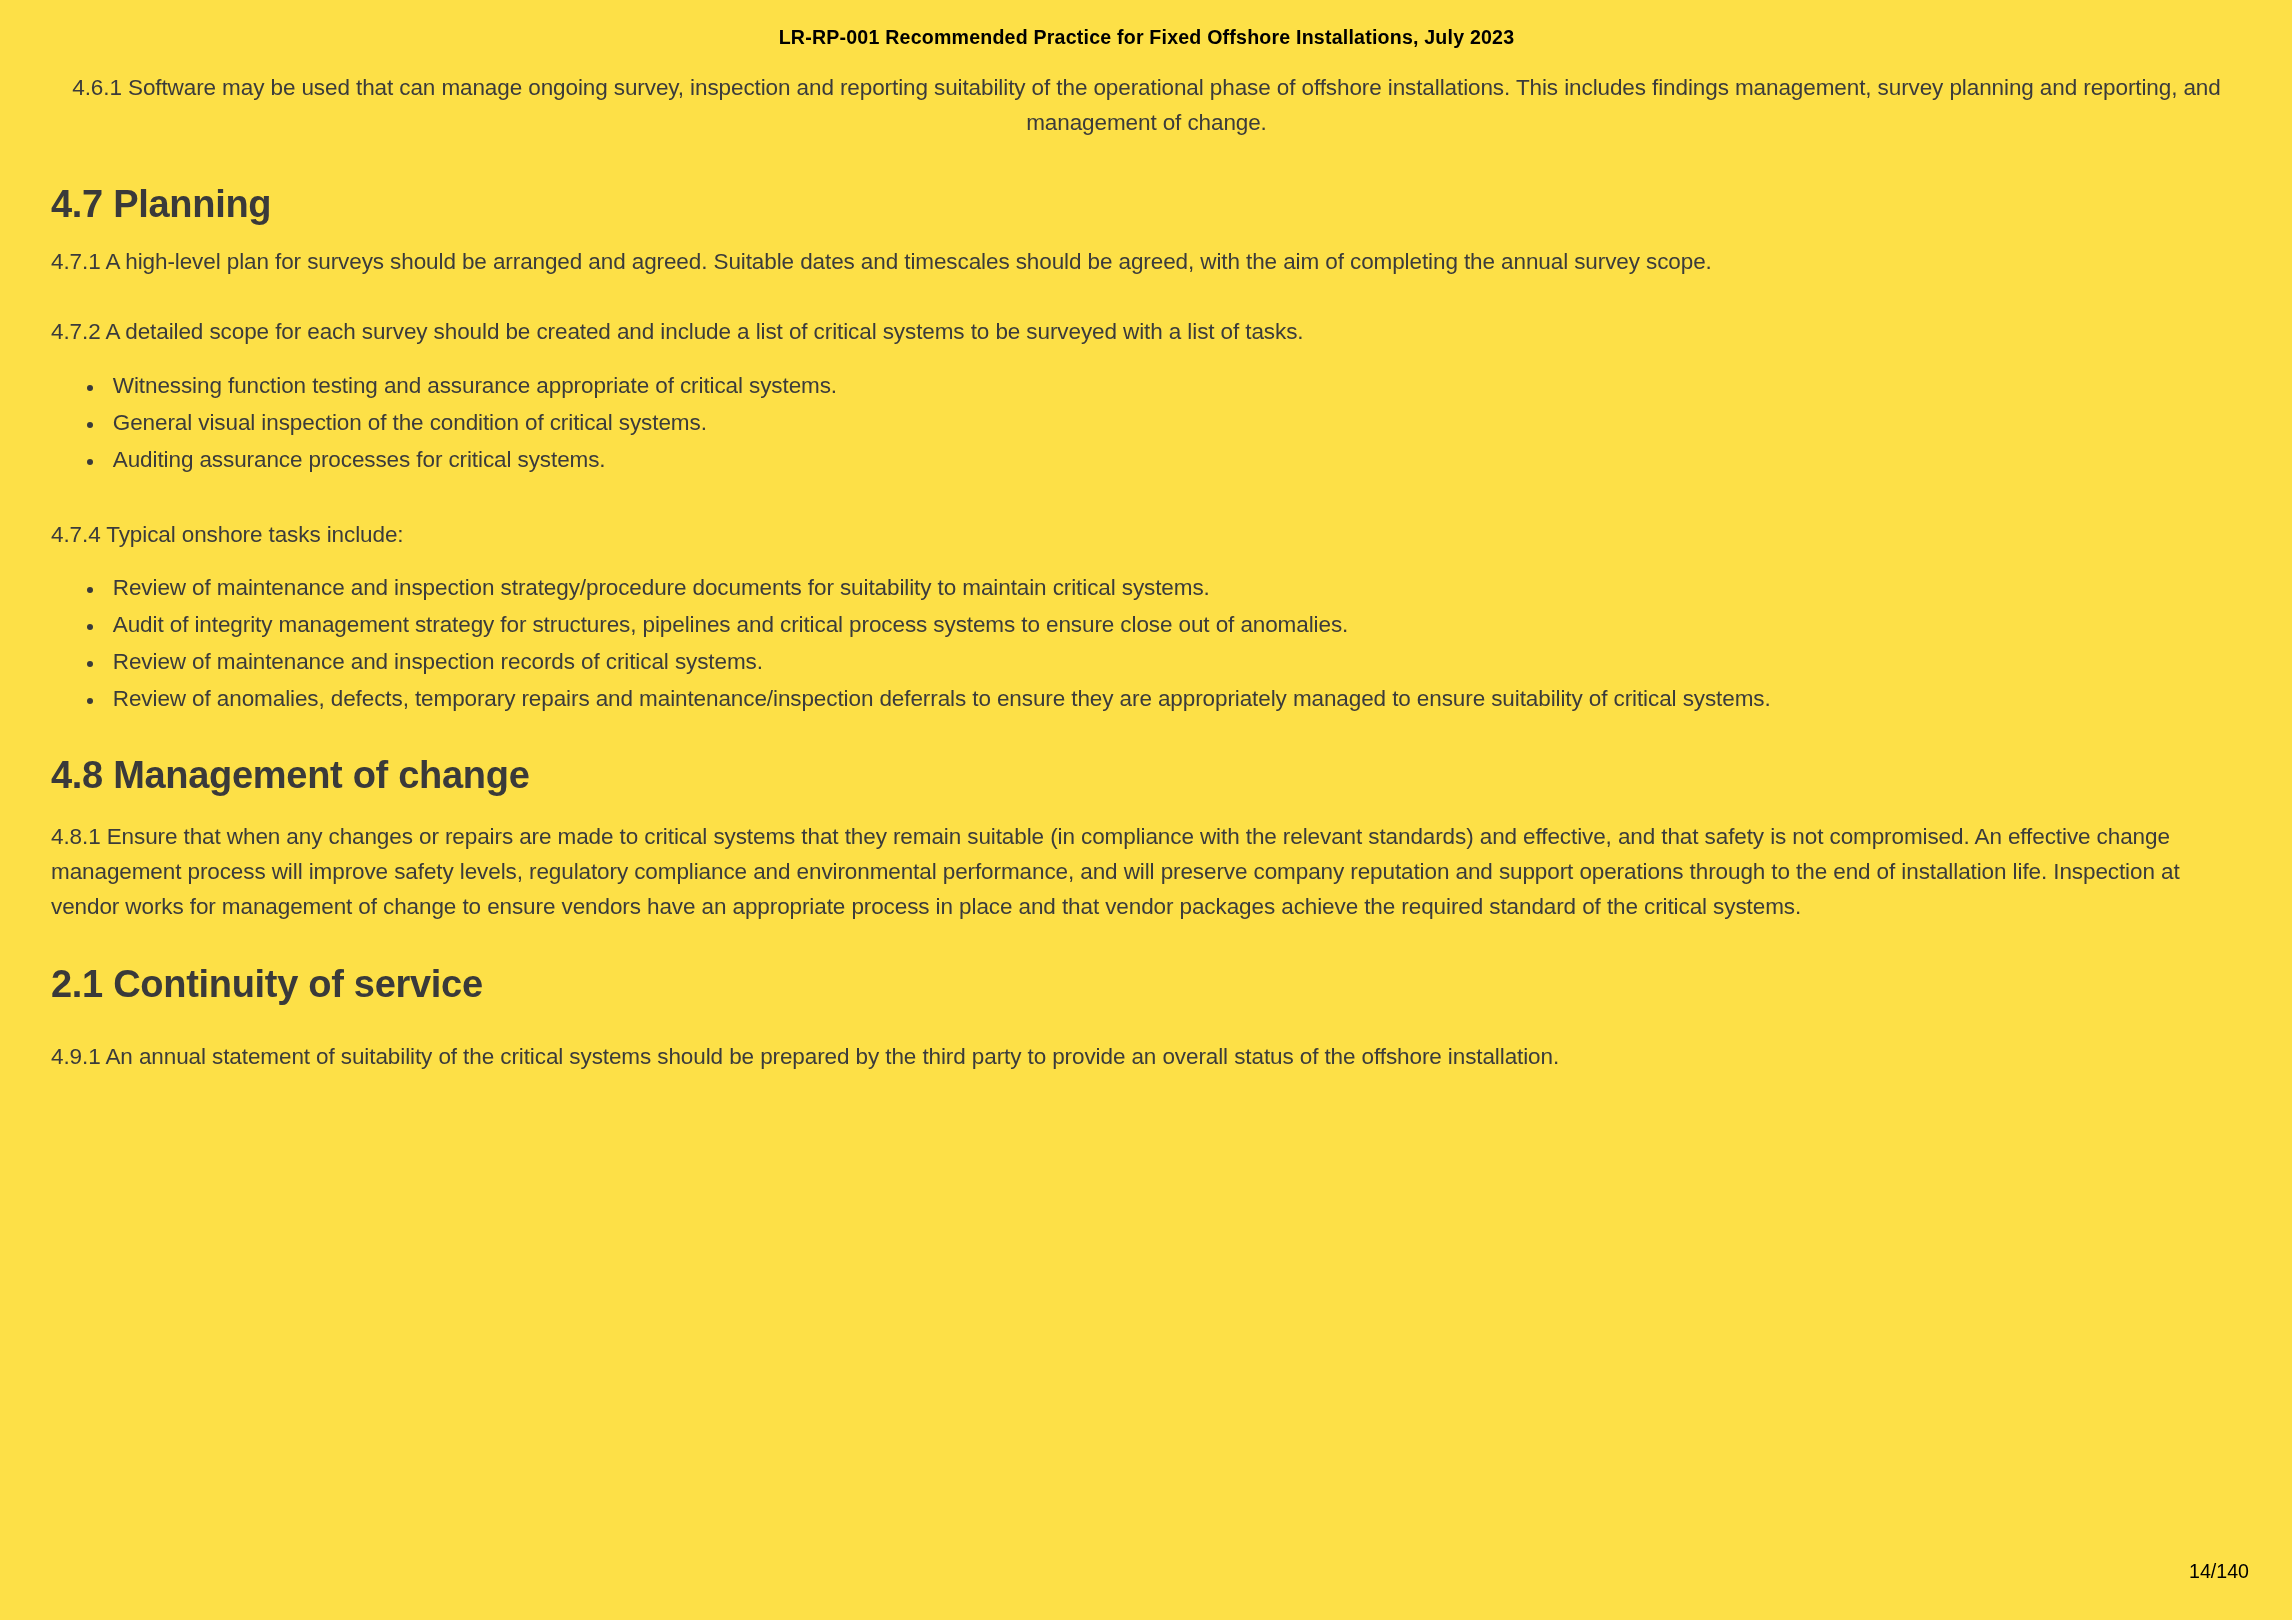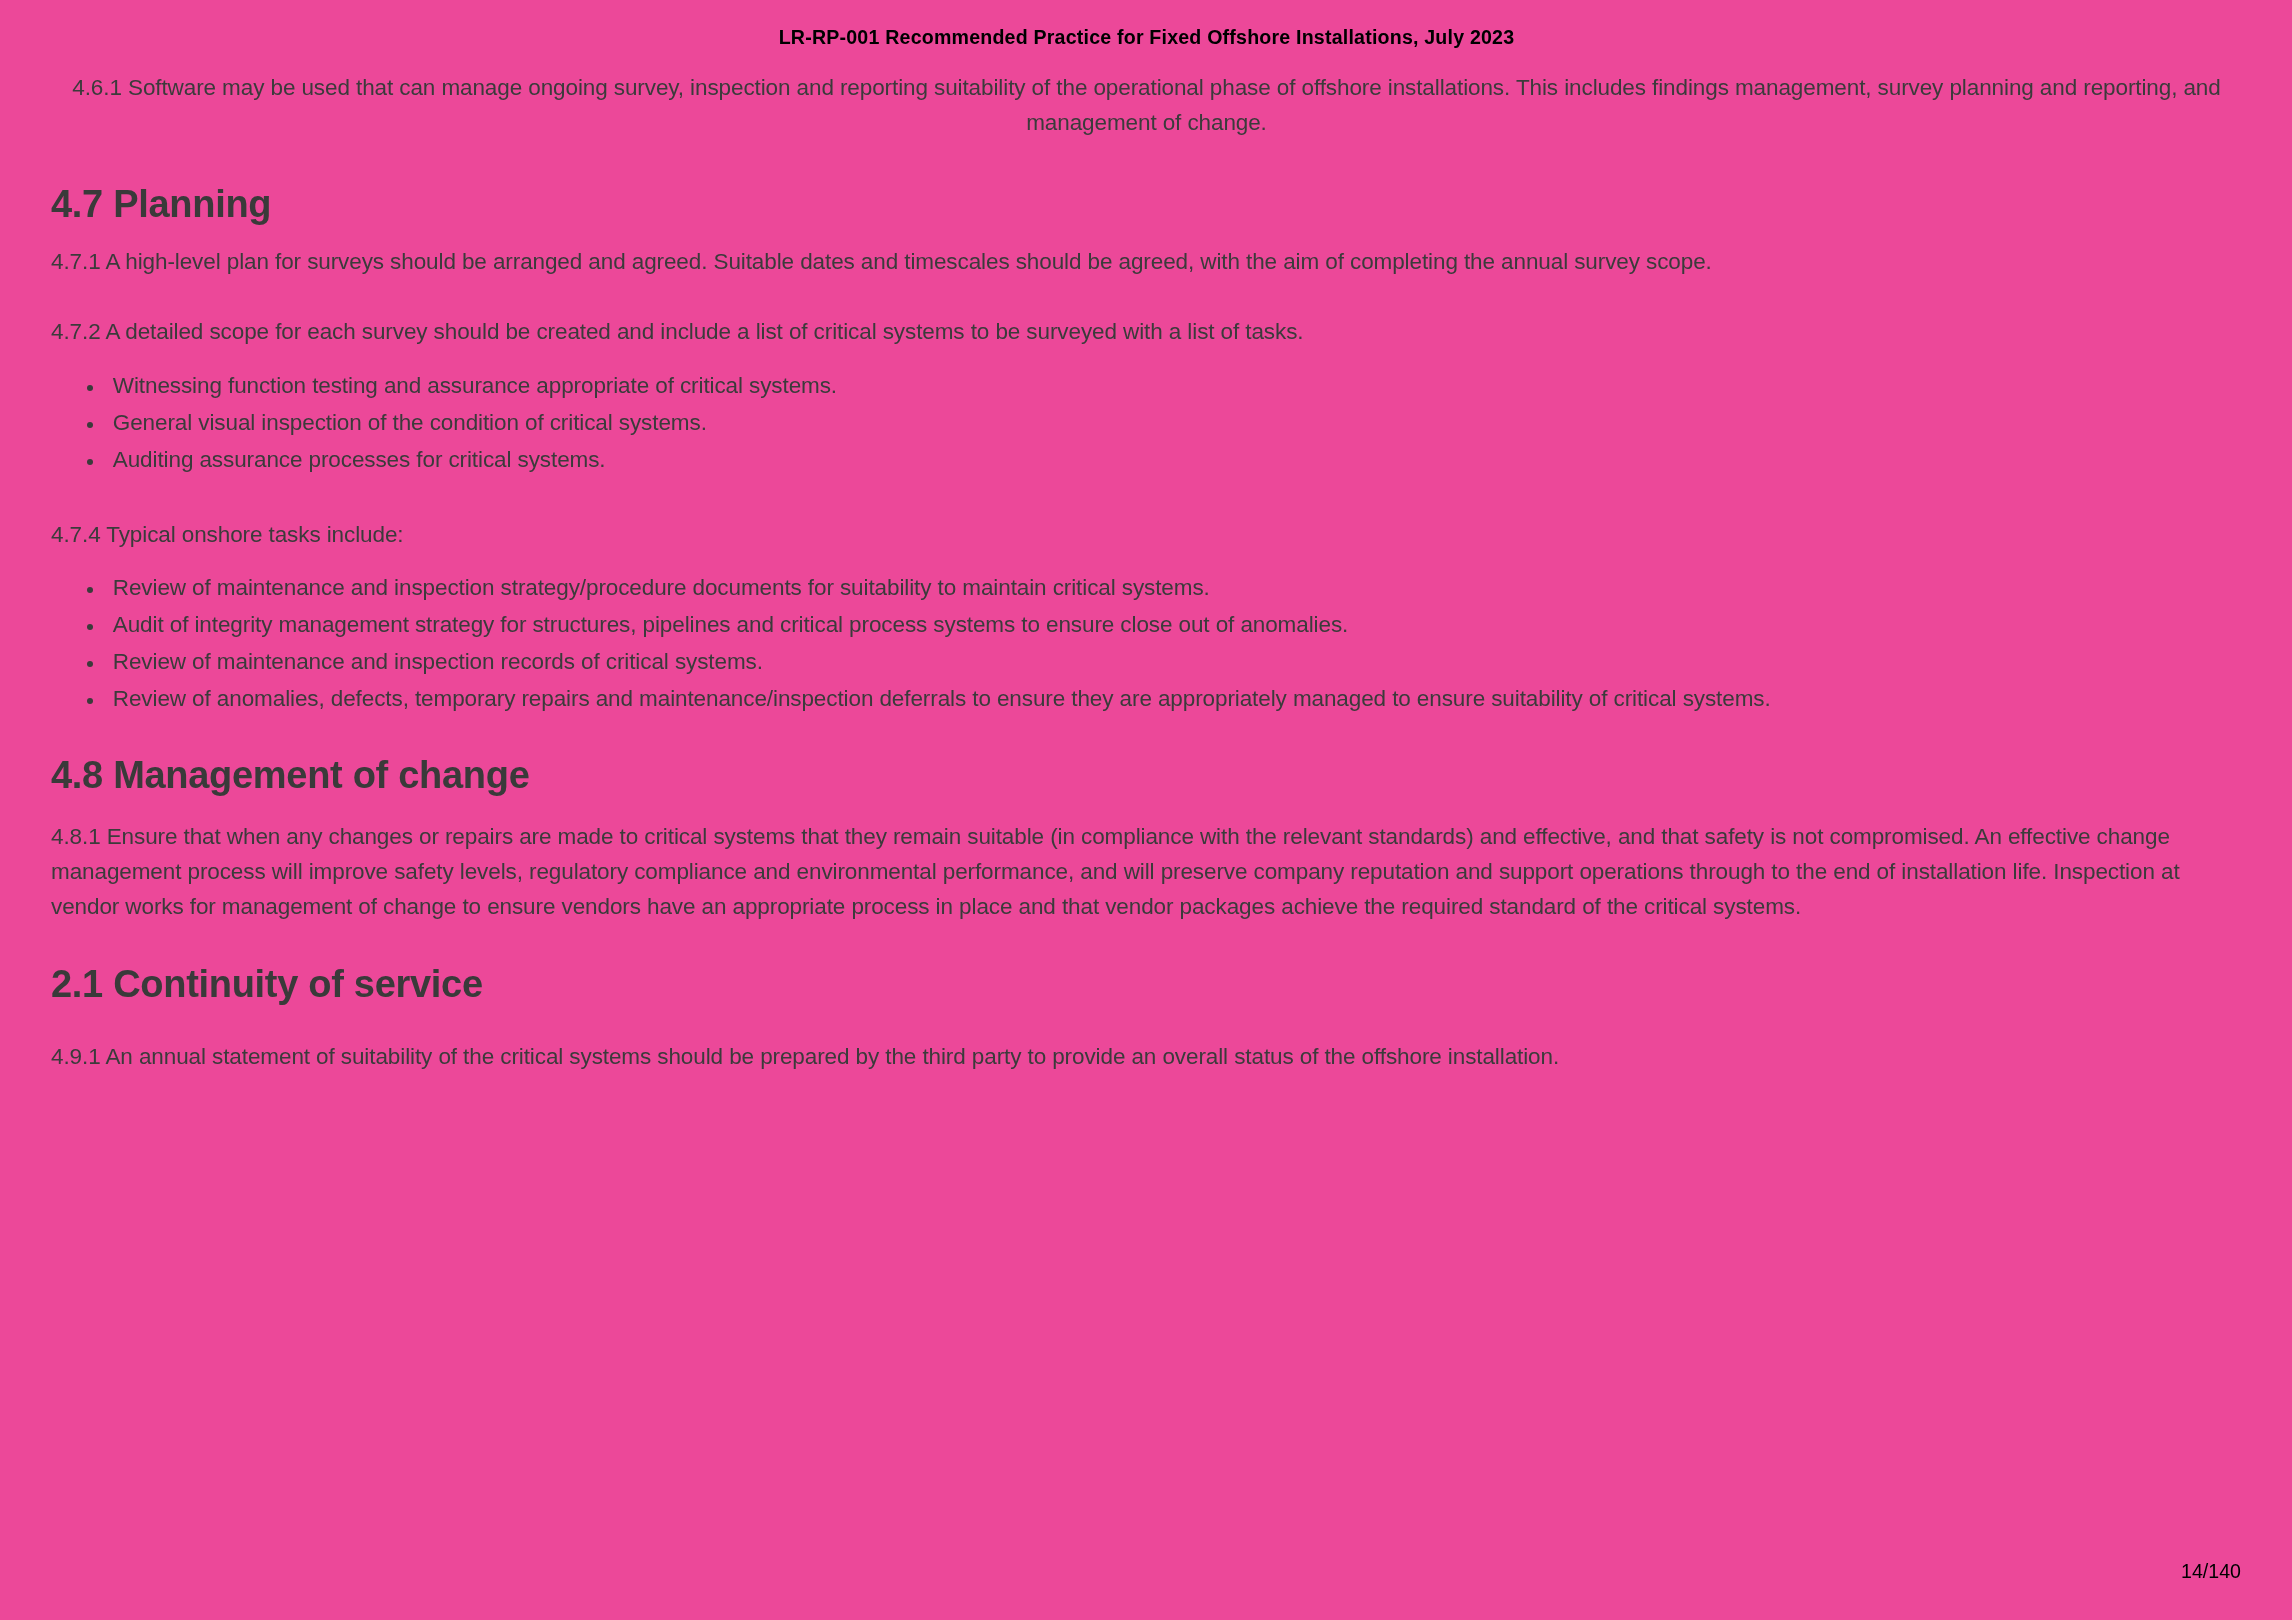--- a/index.html
+++ b/index.html
@@ -1,21 +1,21 @@
 <!DOCTYPE html>
 <html><head>
 <meta charset="utf-8">
 <style>
   * { margin: 0; padding: 0; box-sizing: border-box; }
   html, body { background: #ffffff; }
   .page {
     position: relative;
     width: 2293px;
     height: 1620px;
-    background: #ec4899;
+    background: #fde047;
     font-family: "Liberation Sans", sans-serif;
     color: #3b3b3b;
     overflow: hidden;
   }
   .content {
     padding: 0 51px;
   }
   .doc-header {
     padding-top: 25.5px;
     text-align: center;
@@ -59,21 +59,21 @@
     font-size: 18.6px;
     color: #3b3b3b;
   }
   .p474 { margin-top: 39px; }
   .h48 { margin-top: 37px; }
   .p481 { margin-top: 22px; }
   .h49 { margin-top: 39px; }
   .p491 { margin-top: 33px; }
   .page-number {
     position: absolute;
-    right: 52px;
+    right: 44px;
     bottom: 37px;
     font-size: 19.6px;
     color: #000000;
     text-align: center;
   }
 </style>
 </head>
 <body>
 
 <div class="page">

